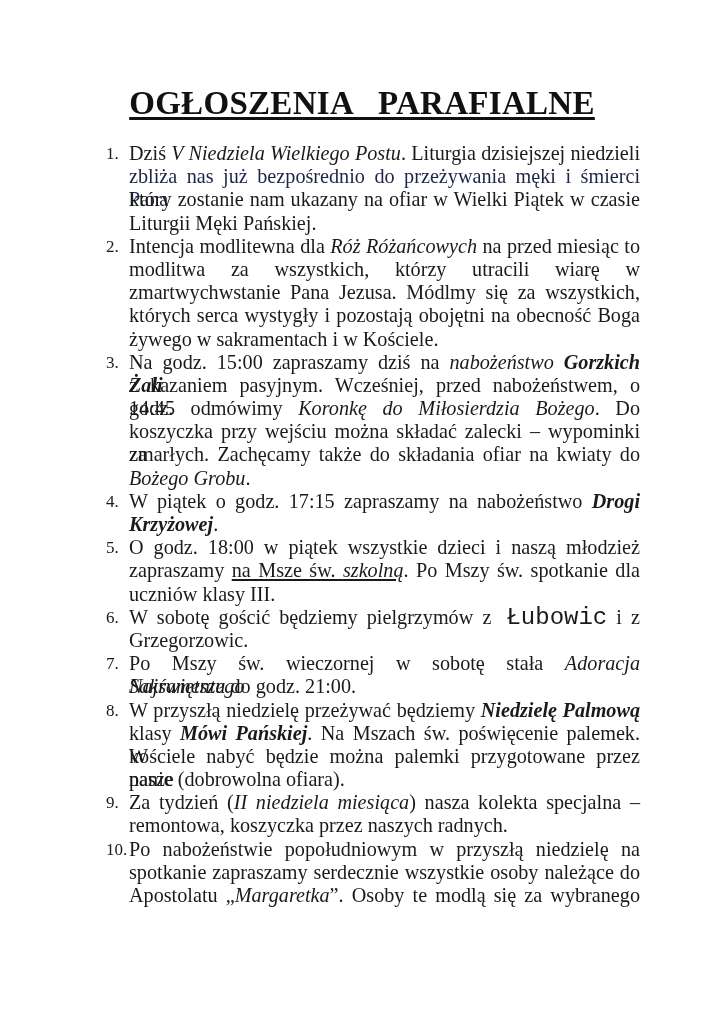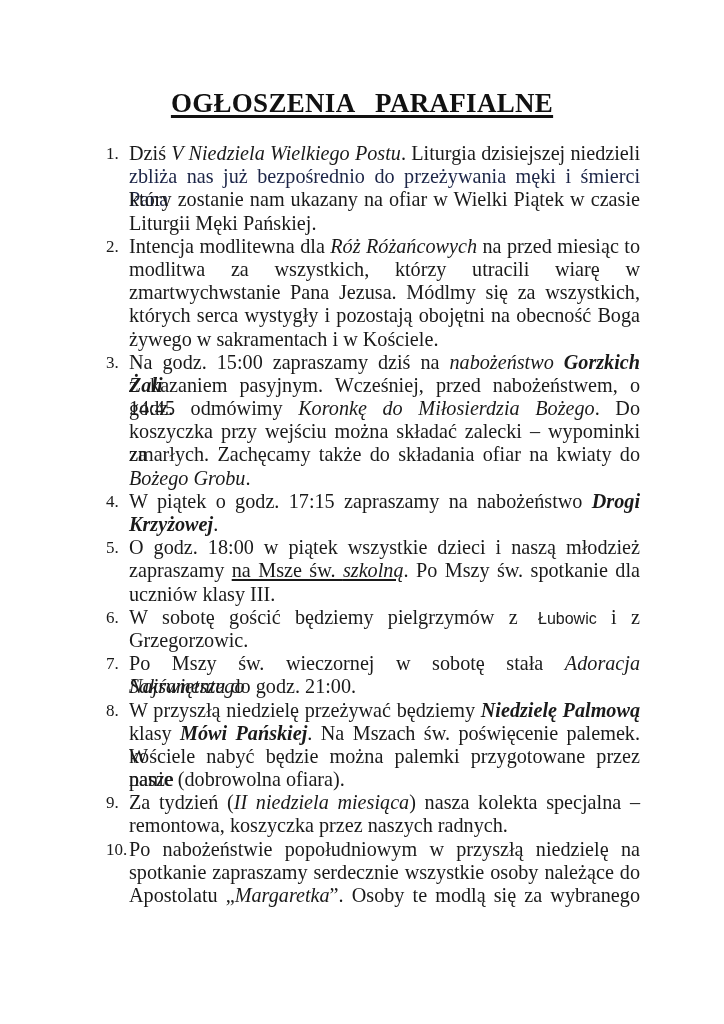--- a/index.html
+++ b/index.html
@@ -1,35 +1,35 @@
 <!DOCTYPE html>
 <html><head>
 <meta charset="utf-8">
 <style>
   html, body { margin: 0; padding: 0; background: #ffffff; }
   body { width: 724px; height: 1024px; position: relative; overflow: hidden;
          font-family: "Liberation Serif", "DejaVu Serif", serif; color: #1a1a1a; }
   .page { position: absolute; left: 0; top: 0; width: 724px; height: 1024px; background: #fff; }
   .title { position: absolute; left: 0; width: 724px; top: 86px; text-align: center;
-           font-weight: bold; font-size: 27px; letter-spacing: 0.3px; line-height: 34px;
+           font-weight: bold; font-size: 33px; letter-spacing: 0.3px; line-height: 34px;
            color: #111; }
   .title span { text-decoration: underline; text-decoration-thickness: 3px; text-underline-offset: 3px;
                 white-space: pre; }
   .list { position: absolute; left: 106px; top: 142px; width: 534px; }
   .item { position: relative; padding-left: 23px; }
   .num { position: absolute; left: 0; top: 0; font-size: 17px; line-height: 23.2px; }
   .line { font-size: 20.2px; line-height: 23.2px; height: 23.2px; white-space: nowrap;
           text-align: justify; text-align-last: justify; }
   .line.last { text-align: left; text-align-last: left; }
   .line > span { white-space: normal; }
   i { font-style: italic; }
   b { font-weight: bold; }
   .navy { color: #1c2547; }
   .u { text-decoration: underline; text-underline-offset: 2px; }
-  .sans { font-family: Liberation Sans, sans-serif; font-size: 16px; margin-left: 6px; }
+  .sans { font-family: Liberation Mono, monospace; font-size: 24px; margin-left: 6px; }
   .line { overflow: visible; }
   .jw { display: block; width: 511px; white-space: normal; }
 </style>
 </head>
 <body>
 
 <div class="page">
   <div class="title">
     <span>OGŁOSZENIA   PARAFIALNE</span>
   </div>

